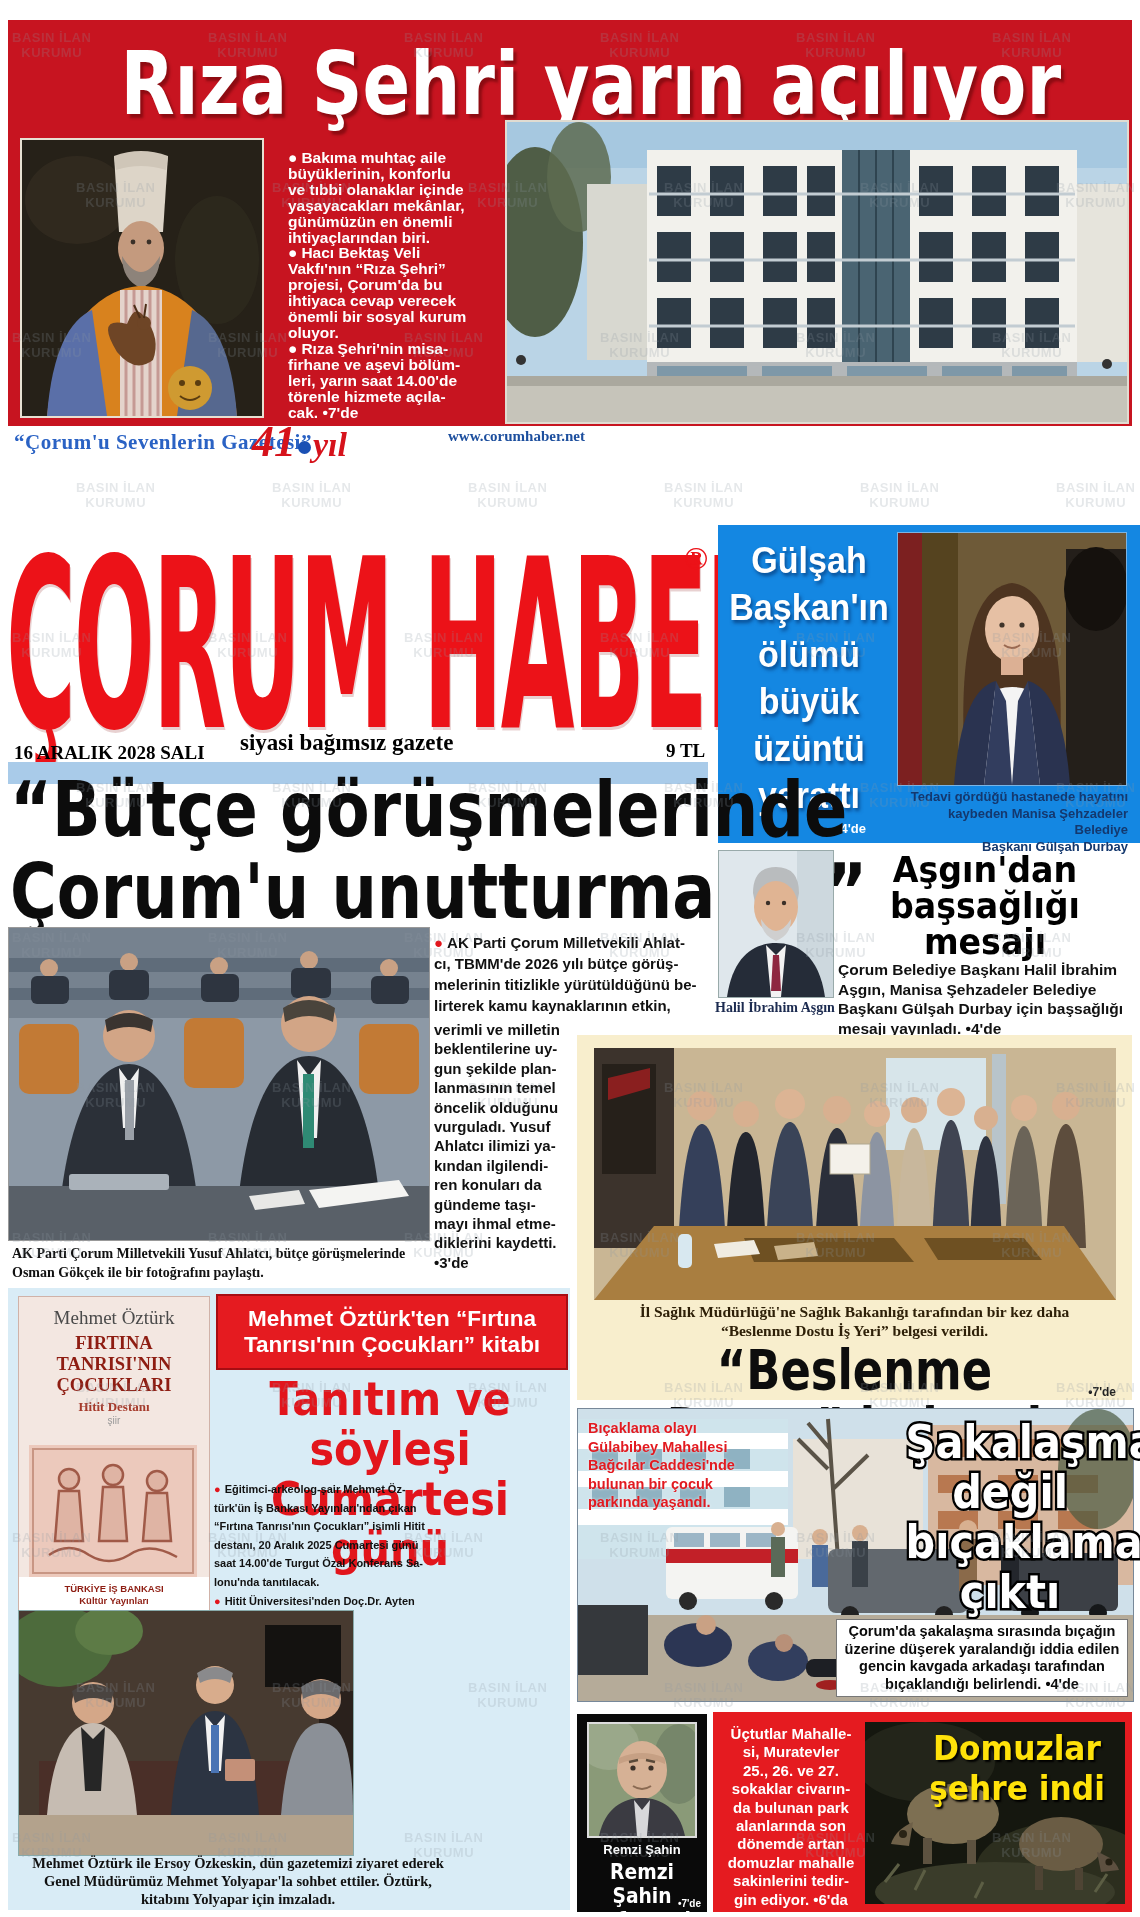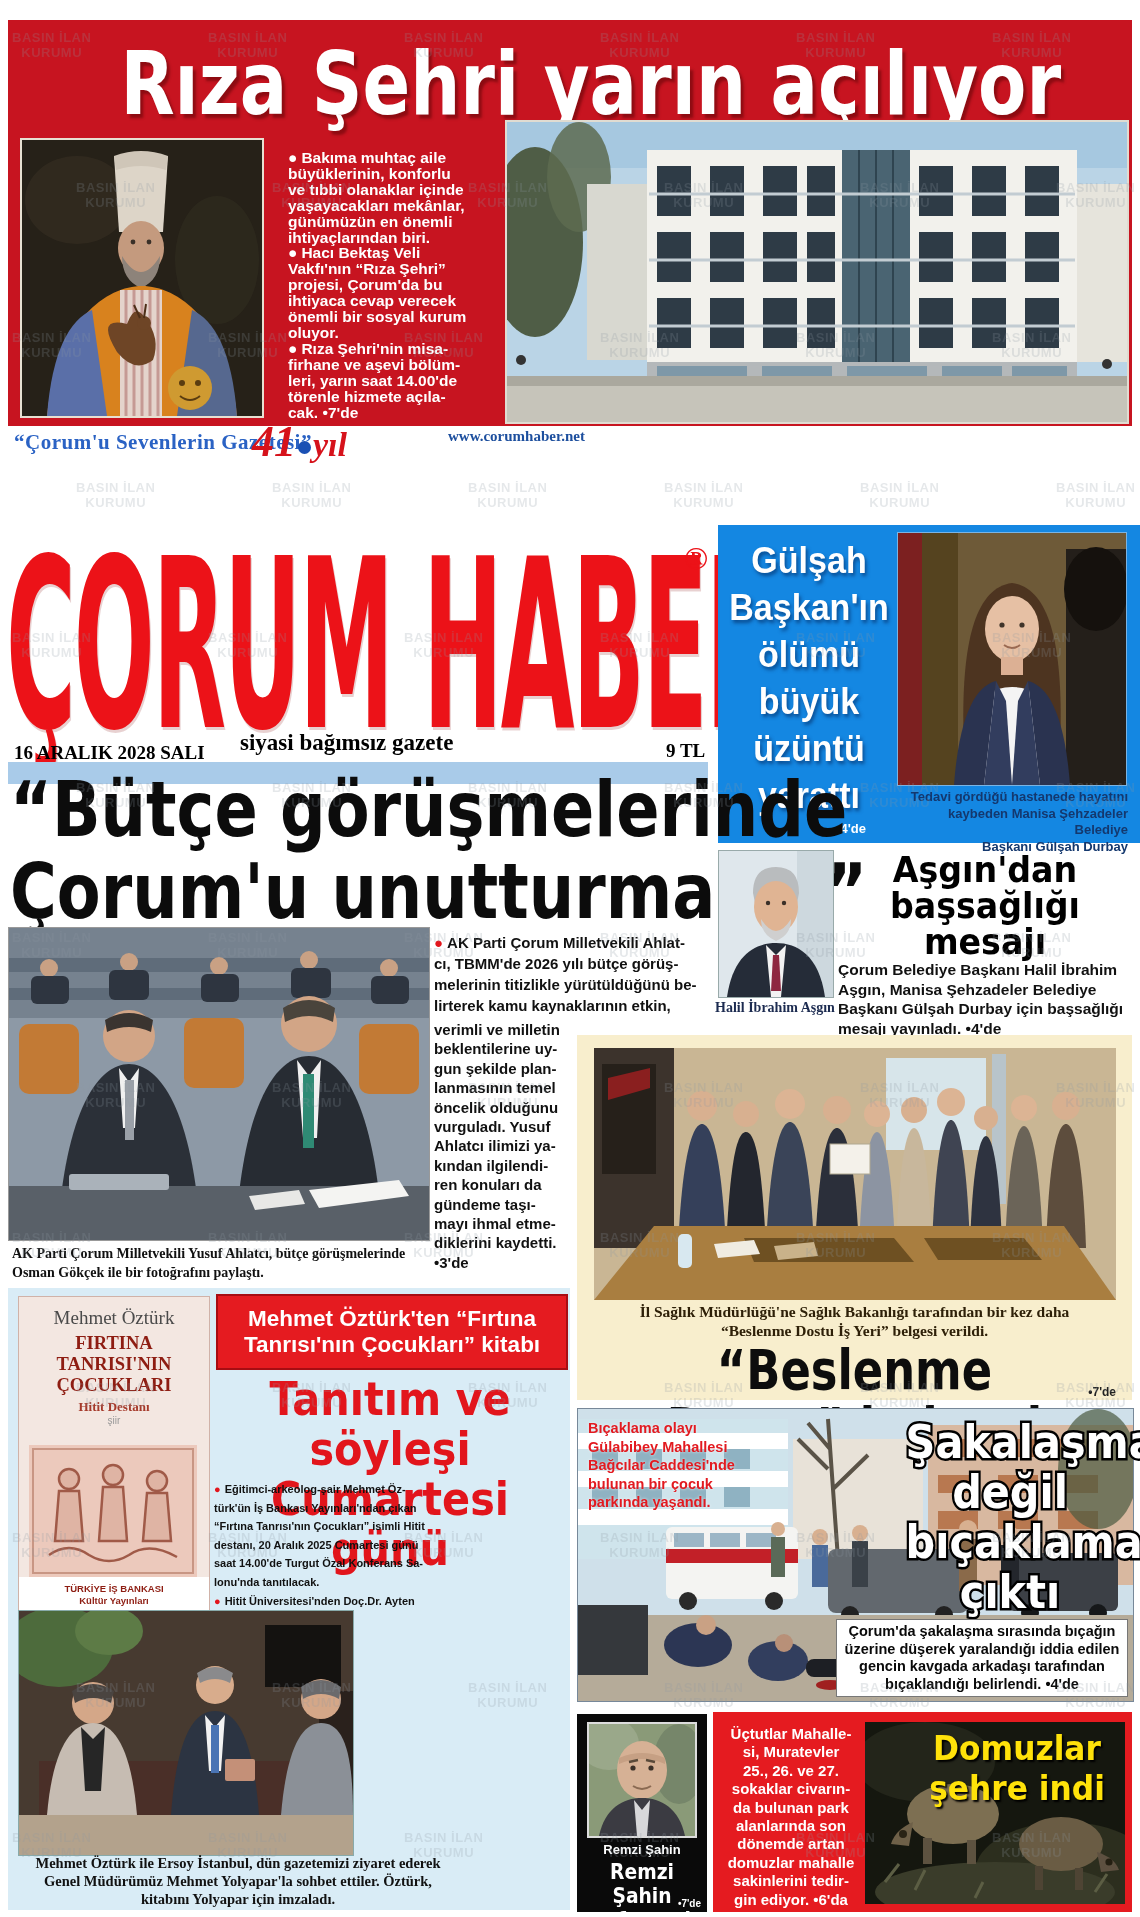--- a/index.html
+++ b/index.html
@@ -480,21 +480,21 @@
         <path d="M152,204 C158,122 176,100 196,100 C216,100 234,122 240,204 Z" fill="#2c3442"></path>
         <path d="M186,104 L196,116 L206,104 L202,160 L190,160 Z" fill="#f2f2f2"></path>
         <rect x="192" y="114" width="8" height="48" fill="#4a74b4"></rect>
         <rect x="206" y="148" width="30" height="22" rx="2" fill="#c49078"></rect>
         <circle cx="302" cy="88" r="20" fill="#d4a788"></circle>
         <path d="M282,76 Q302,62 322,76 L320,88 Q302,78 284,88 Z" fill="#6a6a6c"></path>
         <path d="M262,204 C268,134 284,112 302,112 C322,112 334,134 334,204 Z" fill="#8b9097"></path>
       </svg>
     </div>
 
-    <div class="abs visit-caption pre">Mehmet Öztürk ile Ersoy İstanbul, dün gazetemizi ziyaret ederek
+    <div class="abs visit-caption pre">Mehmet Öztürk ile Ersoy Özkeskin, dün gazetemizi ziyaret ederek
 Genel Müdürümüz Mehmet Yolyapar'la sohbet ettiler. Öztürk,
 kitabını Yolyapar için imzaladı.</div>
   </div>
 
   <div class="abs street">
     <svg width="100%" height="100%" viewBox="0 0 555 292" preserveAspectRatio="none" style="position:absolute;left:0;top:0">
       <rect width="555" height="292" fill="#cfe0ea"></rect>
       <rect x="0" y="10" width="210" height="140" fill="#cfe4ec"></rect>
       <g fill="#ffffff">
           <rect x="0" y="24" width="210" height="16"></rect>

